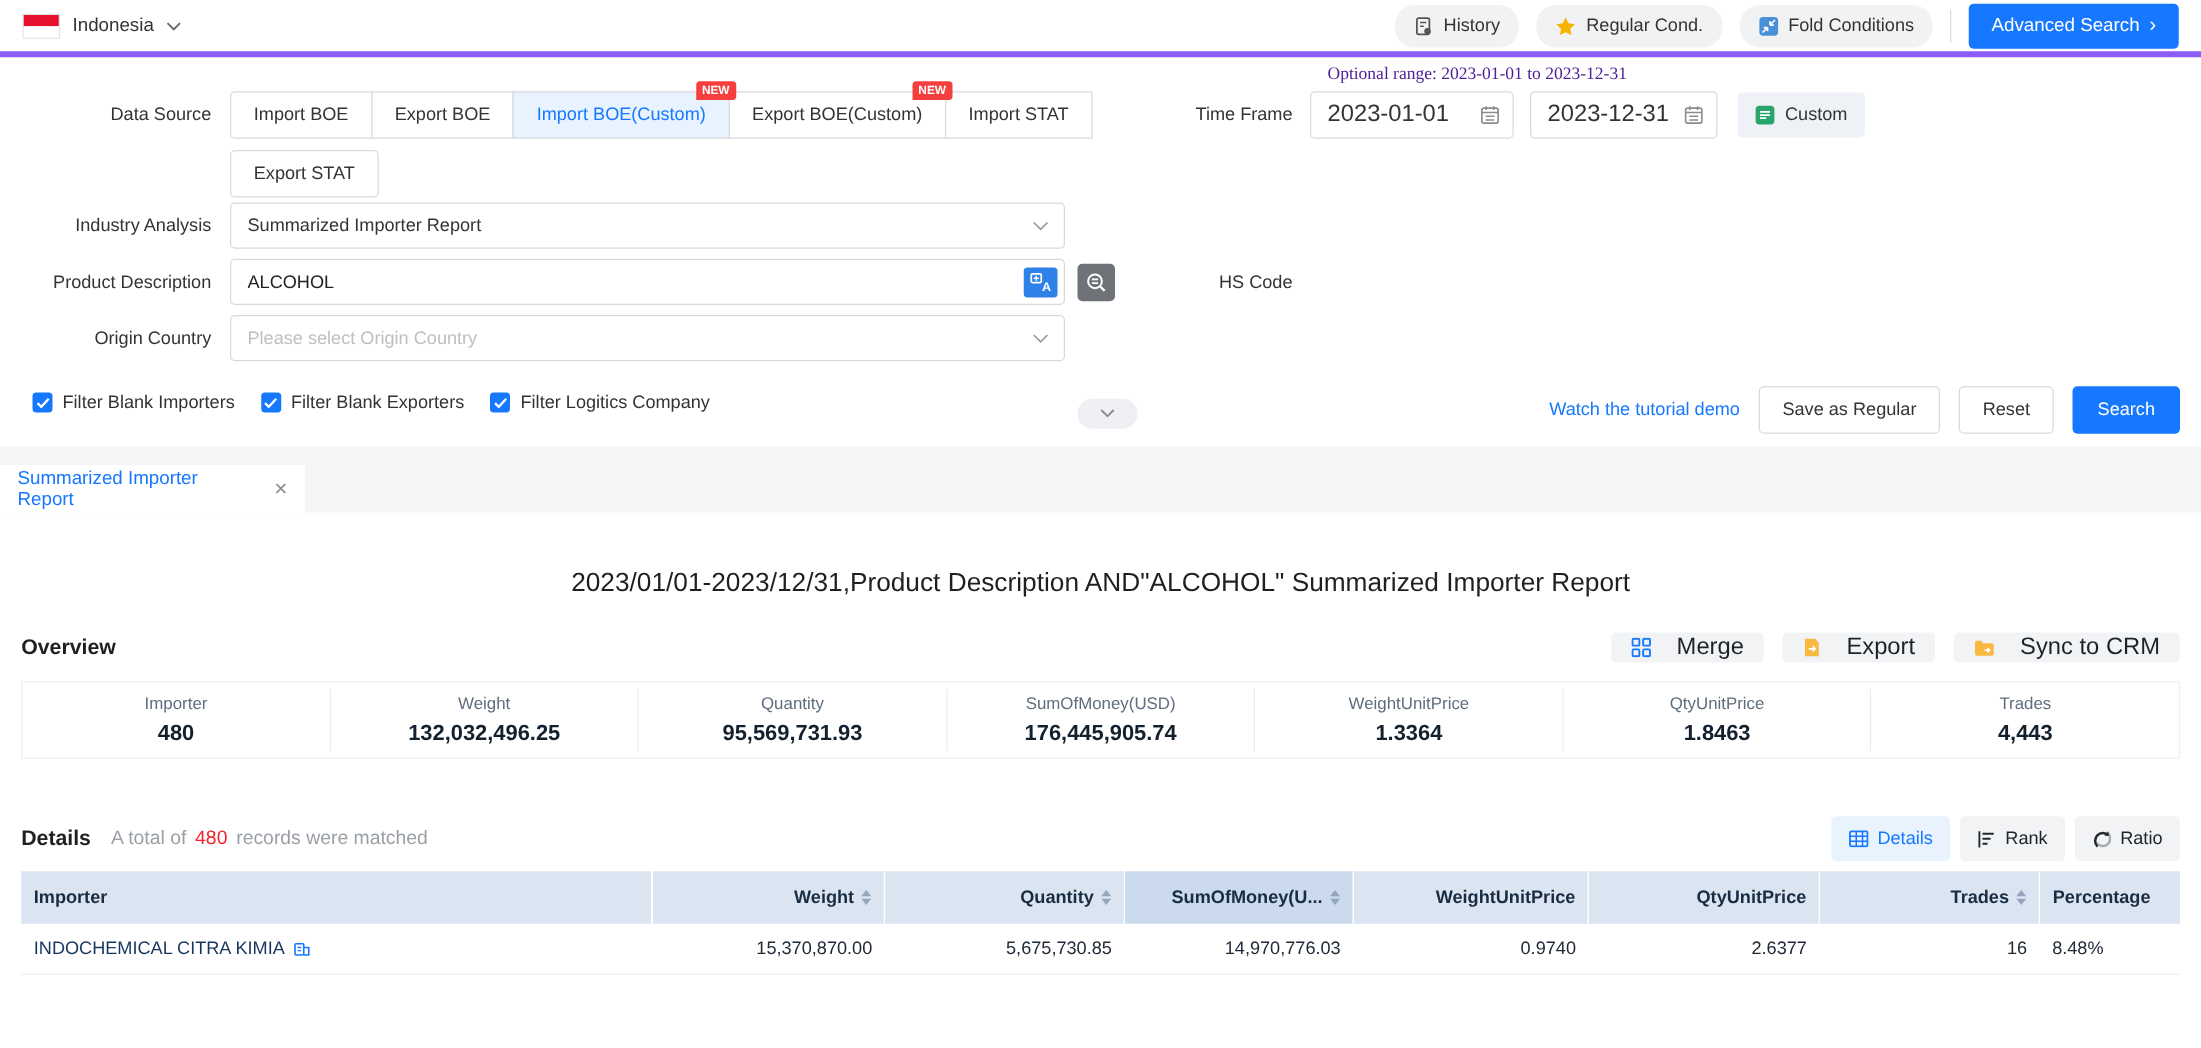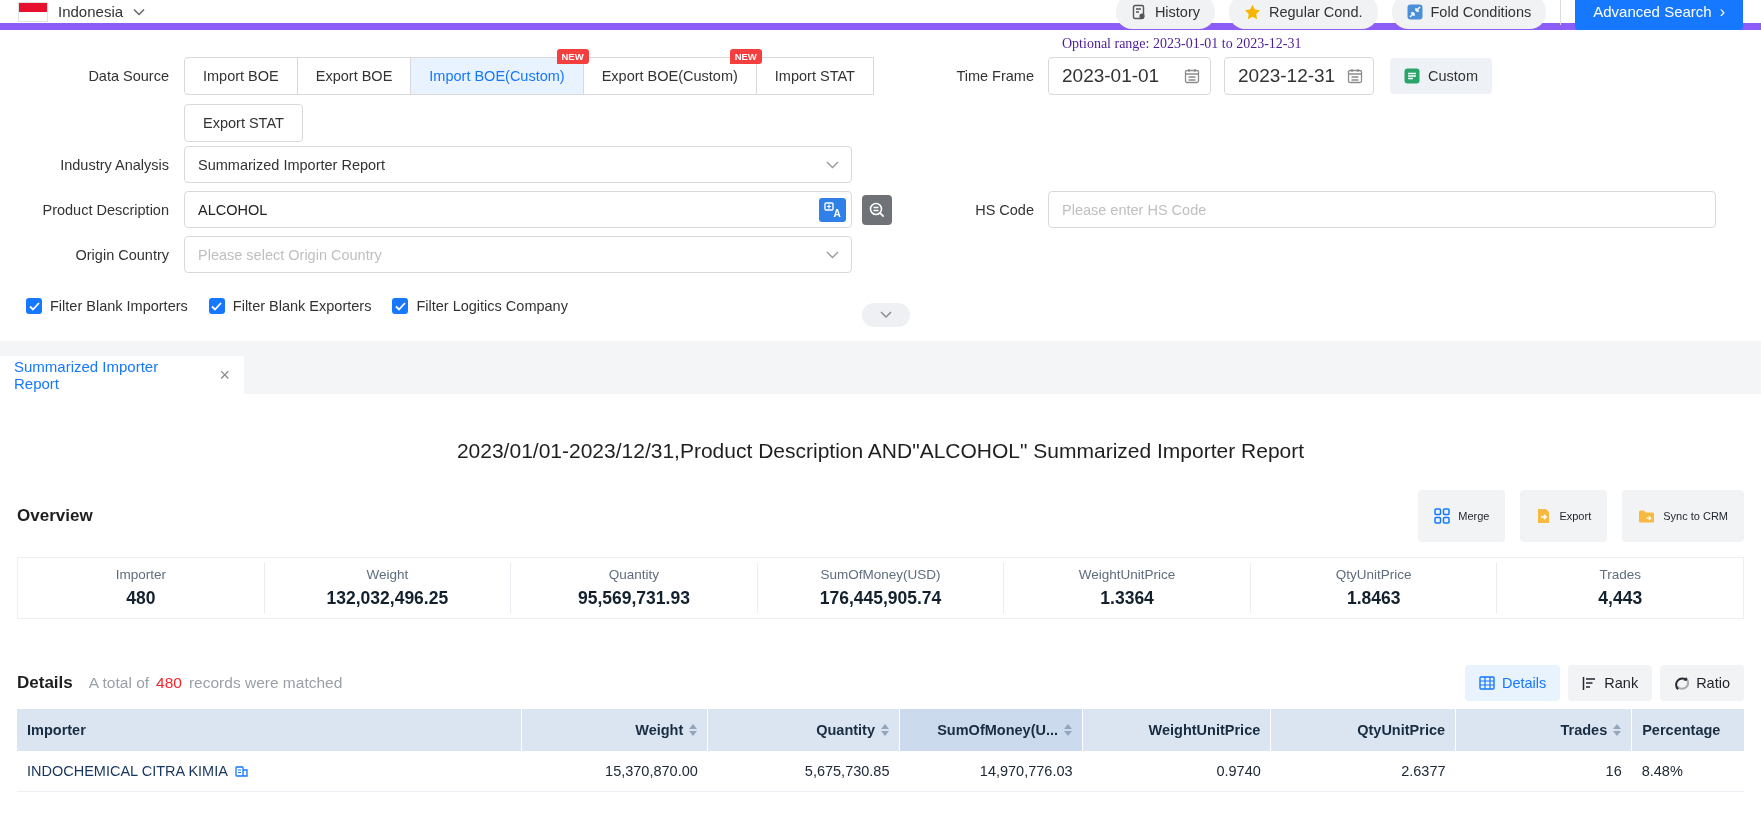--- a/index.html
+++ b/index.html
@@ -1,21 +1,21 @@
 <!DOCTYPE html>
 <html><head>
 <meta charset="utf-8">
 <style>
   * { margin:0; padding:0; box-sizing:border-box; }
   html,body { width:1761px; height:838px; overflow:hidden; background:#fff;
     font-family:"Liberation Sans","DejaVu Sans",sans-serif; color:#222; }
 
   
-  .topbar { height:30px; display:flex; align-items:center; padding:0 18px;
-    border-bottom:7px solid #8b5cf6; background:#fff; }
+  .topbar { height:46px; display:flex; align-items:center; padding:0 18px;
+    border-bottom:5px solid #8b5cf6; background:#fff; }
   .country { display:flex; align-items:center; gap:10px; cursor:pointer; }
   .flag { width:30px; height:20px; border:1px solid #e2e2e2; display:flex; flex-direction:column; }
   .flag .fr { flex:1; background:#e8112d; }
   .flag .fw { flex:1; background:#fff; }
   .country-name { font-size:15px; color:#333; }
   .topbar-right { margin-left:auto; display:flex; align-items:center; gap:14px; }
   .pill-btn { display:flex; align-items:center; gap:8px; height:34px; padding:0 15px;
     background:#f1f2f4; border:none; border-radius:16px; font-size:14.5px; color:#333;
     font-family:inherit; cursor:pointer; }
   .vdiv { width:1px; height:26px; background:#dcdcdc; }
@@ -85,22 +85,22 @@
     cursor:pointer; }
   .rtab-label { color:#1677ff; font-size:15px; }
   .rtab-x { margin-left:14px; color:#8c8c8c; font-size:18px; line-height:1; cursor:pointer; }
 
   
   .content { background:#fff; }
   .rtitle { margin-top:45px; text-align:center; font-size:21px; font-weight:normal; color:#1f1f1f; }
   .ov-row { margin-top:27px; padding:0 17px; display:flex; align-items:center; }
   .sec-h { font-size:17px; font-weight:bold; color:#1f1f1f; }
   .ov-btns { margin-left:auto; display:flex; gap:15px; }
-  .ov-btn { display:flex; align-items:center; gap:8px; height:52px; padding:0 16px; background:#f1f3f5;
-    border:none; border-radius:4px; font-size:11px; color:#1f2329; font-family:inherit; cursor:pointer; }
+  .ov-btn { display:flex; align-items:center; gap:20px; height:24px; padding:0 16px; background:#f1f3f5;
+    border:none; border-radius:4px; font-size:19px; color:#1f2329; font-family:inherit; cursor:pointer; }
 
   .stats { margin:15px 17px 0; border:1px solid #efefef; display:flex; height:62px; align-items:center; }
   .stat { flex:1; text-align:center; border-left:1px solid #e9edf2; padding:4px 0; }
   .stat:first-child { border-left:none; }
   .stat .lb { font-size:13.5px; color:#5f6d7e; margin-bottom:6px; }
   .stat .vl { font-size:17.5px; font-weight:bold; color:#13202e; }
 
   .det-row { margin-top:46px; padding:0 17px; display:flex; align-items:center; }
   .total { margin-left:16px; color:#9aa0a6; font-size:15.5px; }
   .total .red { color:#f5222d; margin:0 7px; }
@@ -228,23 +228,20 @@
   </div>
   <button class="fuzzy-btn">
     <svg width="18" height="18" viewBox="0 0 18 18">
         <circle cx="8" cy="8" r="5.5" fill="none" stroke="#fff" stroke-width="1.6"></circle>
         <path d="M5.5 6.5h5M5.5 9.5h5" stroke="#fff" stroke-width="1.4"></path>
         <path d="M12.2 12.2l3.5 3.5" stroke="#fff" stroke-width="1.8"></path>
       </svg>
   </button>
 
   <div class="flabel l-hs">HS Code</div>
-  <div class="tinput f-hs">
-    <input placeholder="Please enter HS Code" style="">
-  </div>
 
   <div class="flabel l-oc">Origin Country</div>
   <div class="select f-oc">
     <span class="ph">Please select Origin Country</span>
     <svg width="13" height="8" viewBox="0 0 13 8">
         <path d="M1 1l5.5 5.5L12 1" fill="none" stroke="#999" stroke-width="1.4"></path>
       </svg>
   </div>
 
   <div class="cb-row">
@@ -272,20 +269,26 @@
         </span>
       <span class="cbtext">Filter Logitics Company</span>
     </label>
   </div>
   <button class="collapse-pill">
     <svg width="12" height="8" viewBox="0 0 12 8">
         <path d="M1 1l5 5 5-5" fill="none" stroke="#8c8c8c" stroke-width="1.5"></path>
       </svg>
   </button>
 
+  <div class="action-row">
+    <a class="tut-link">Watch the tutorial demo</a>
+    <button class="ghost-btn">Save as Regular</button>
+    <button class="ghost-btn">Reset</button>
+    <button class="search-btn">Search</button>
+  </div>
 </section>
 
 <div class="tabstrip">
   <div class="rtab">
     <span class="rtab-label">Summarized Importer Report</span>
     <span class="rtab-x">×</span>
   </div>
 </div>
 
 <main class="content">

